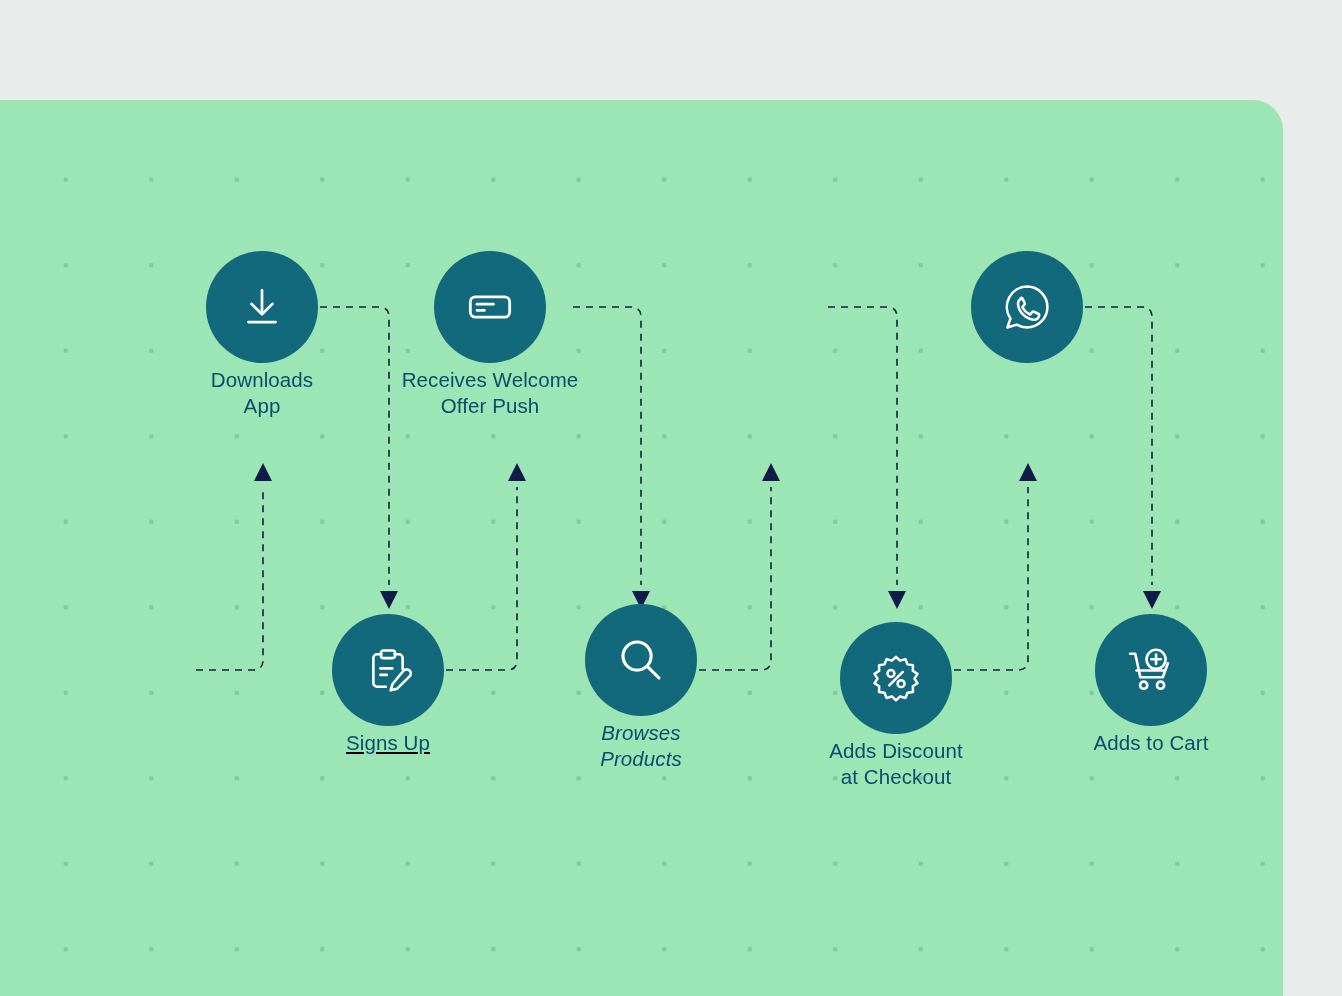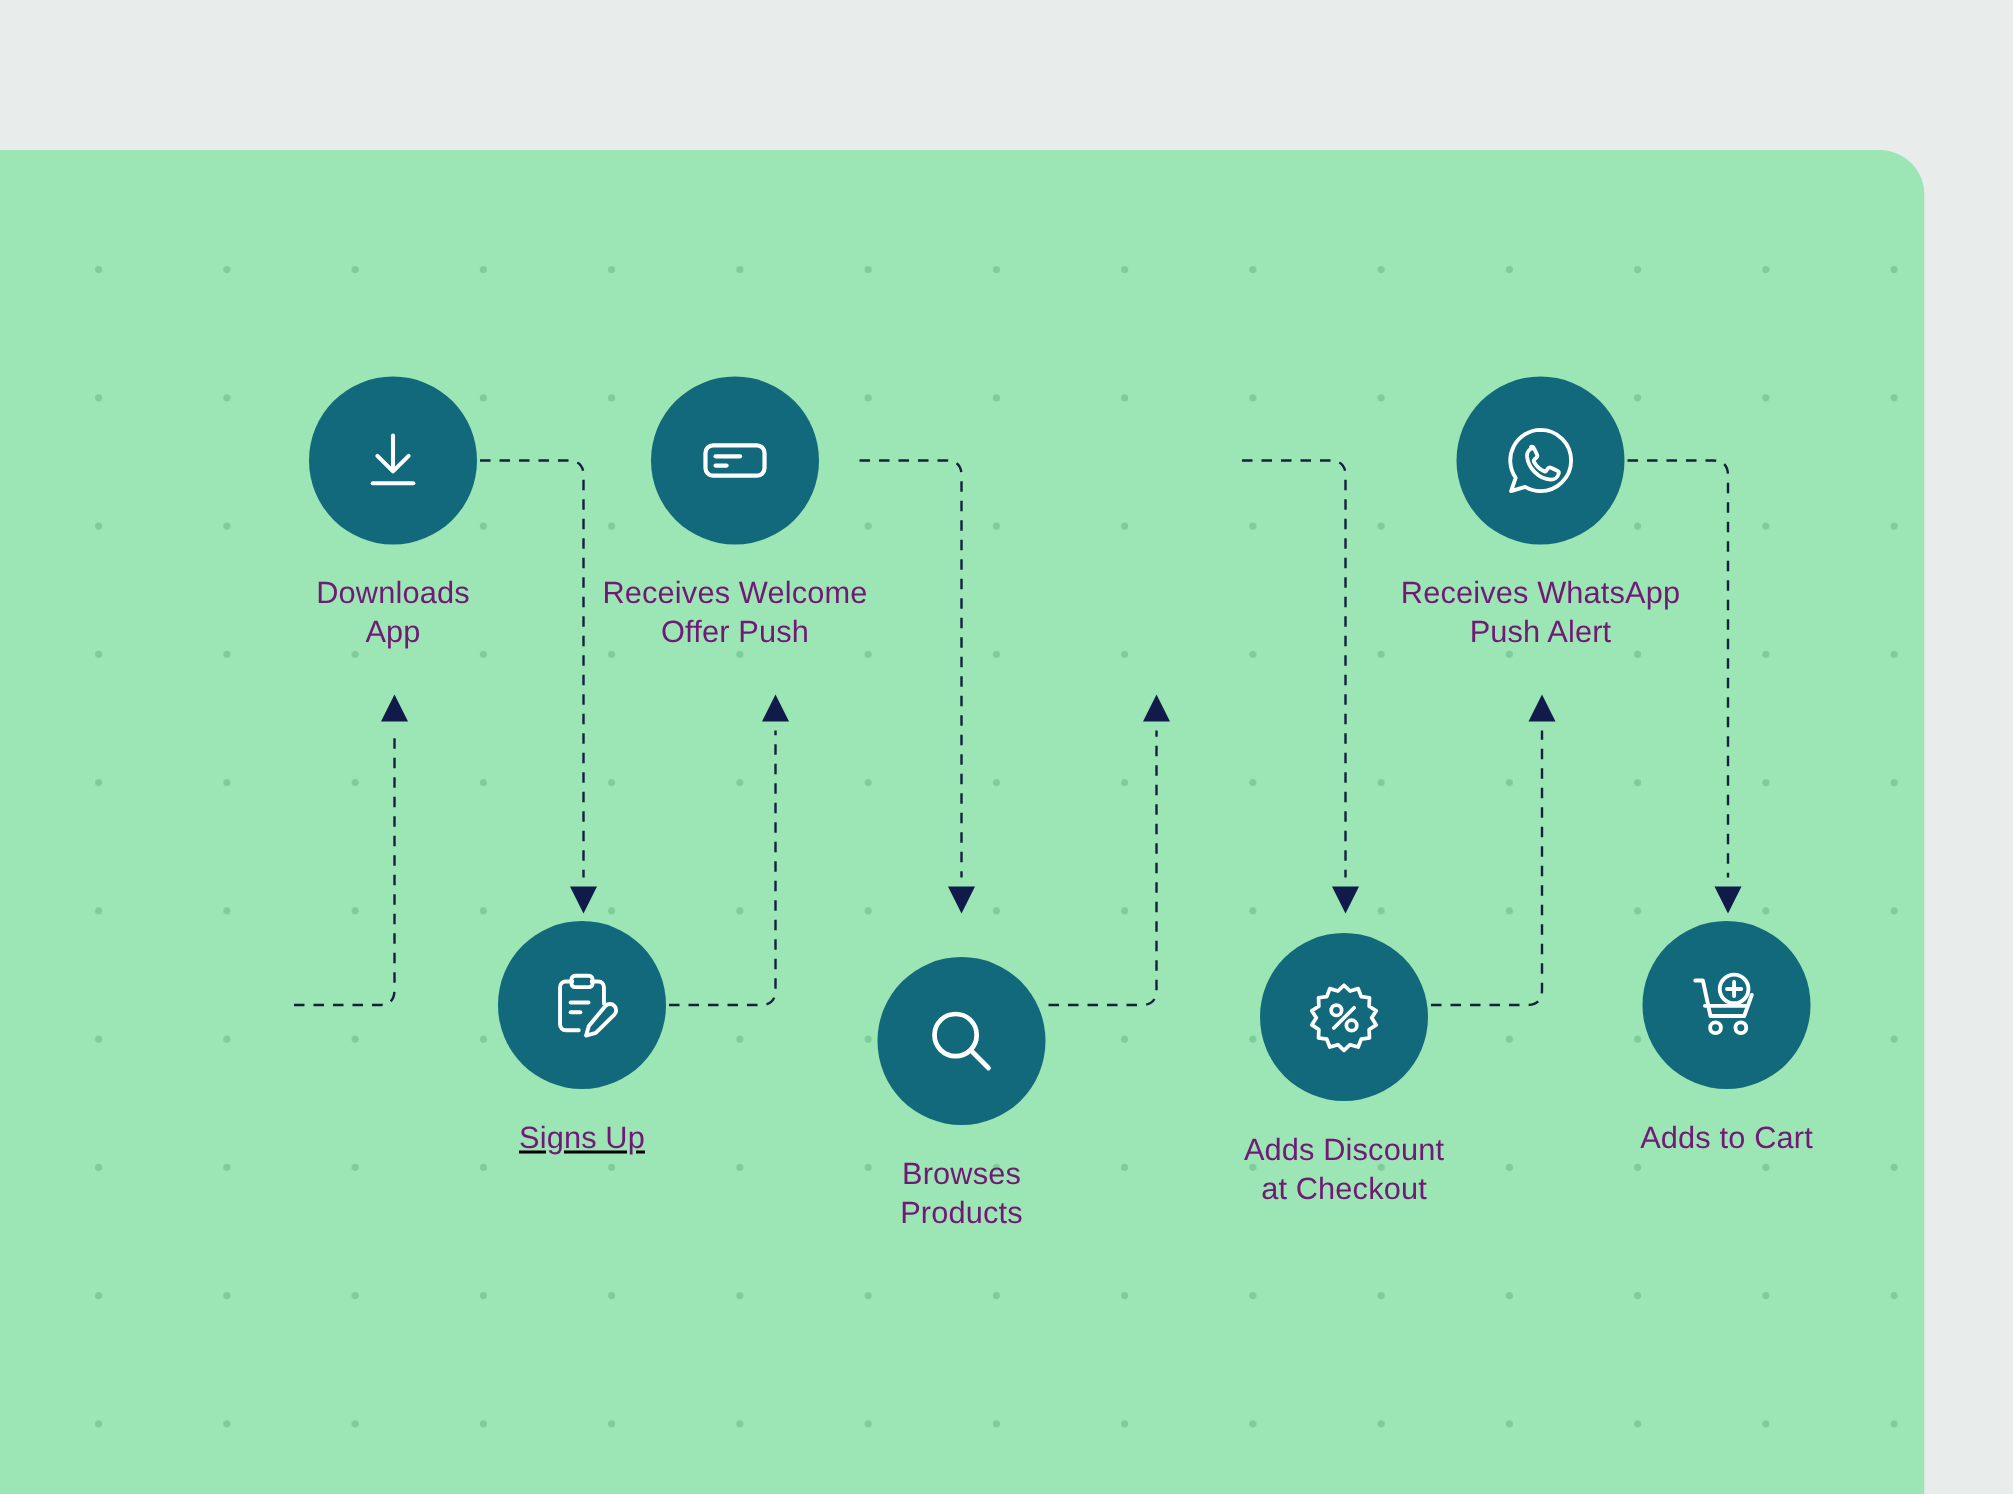--- a/index.html
+++ b/index.html
@@ -70,24 +70,24 @@
     background: #12697c;
     display: flex;
     align-items: center;
     justify-content: center;
     box-sizing: border-box;
   }
   .node-circle svg {
     display: block;
   }
   .node-label {
-    margin-top: 20px;
+    margin-top: 4px;
     font-size: 20.5px;
     line-height: 26px;
-    color: #701a75;
+    color: #0c4a6e;
     letter-spacing: 0.1px;
     white-space: pre-line;
     font-family: "Liberation Sans", sans-serif;
   }
 </style>
 </head>
 <body>
 
 <div id="stage">
 
@@ -174,21 +174,21 @@
           <rect x="6.5" y="15" width="35" height="18" rx="4.5"></rect>
           <path d="M12.5 21.5 H27"></path>
           <path d="M12.5 27 H19"></path>
         </svg>
       </span>
     </div>
     <div class="node-label">Receives Welcome
 Offer Push</div>
   </div>
 
-  <div class="node" style="left:641px; top:638px;">
+  <div class="node" style="left:641px; top:604px;font-style:italic;">
     <div class="node-circle">
       <span>
         <svg width="54" height="54" viewBox="0 0 48 48" fill="none" stroke="#ffffff" stroke-width="2.8" stroke-linecap="round" stroke-linejoin="round">
           <circle cx="20.5" cy="20.5" r="12.5"></circle>
           <path d="M29.8 29.8 L40 40"></path>
         </svg>
       </span>
     </div>
     <div class="node-label">Browses
 Products</div>
@@ -212,22 +212,20 @@
 
   <div class="node" style="left:1027px; top:251px;">
     <div class="node-circle">
       <span>
         <svg width="56" height="56" viewBox="0 0 48 48" fill="none" stroke="#ffffff" stroke-width="2.2" stroke-linecap="round" stroke-linejoin="round">
           <path d="M24 6.5 a17.5 17.5 0 0 1 0 35 a17.3 17.3 0 0 1 -8.8 -2.4 L7.2 41.5 L9.8 33.9 A17.5 17.5 0 0 1 24 6.5 Z"></path>
           <path d="M18.6 16.2 c0.7 -0.2 1.4 0.1 1.7 0.8 l1.7 3.6 c0.3 0.6 0.1 1.3 -0.4 1.8 l-1.2 1.1 a0.9 0.9 0 0 0 -0.2 1.1 c1.4 2.6 3.3 4.4 5.9 5.6 a0.9 0.9 0 0 0 1.1 -0.3 l1.1 -1.4 c0.4 -0.5 1.1 -0.7 1.7 -0.4 l3.6 1.7 c0.7 0.3 1 1 0.8 1.7 c-0.5 2 -2.4 3.5 -4.6 3.4 c-6.7 -0.4 -13 -6.6 -13.5 -13.4 c-0.1 -2.2 1.3 -4.1 3.3 -4.6 Z"></path>
         </svg>
       </span>
     </div>
-    <div class="node-label">Receives WhatsApp
-Push Alert</div>
   </div>
 
   <div class="node" style="left:1151px; top:614px;">
     <div class="node-circle">
       <span>
         <svg width="54" height="54" viewBox="0 0 48 48" fill="none" stroke="#ffffff" stroke-width="2.3" stroke-linecap="round" stroke-linejoin="round">
           <path d="M5.5 9.5 H10 L14.5 30.5 H34.5 L39 18"></path>
           <path d="M11.2 24.5 H36"></path>
           <circle cx="17.5" cy="37.5" r="3.2"></circle>
           <circle cx="32.5" cy="37.5" r="3.2"></circle>

